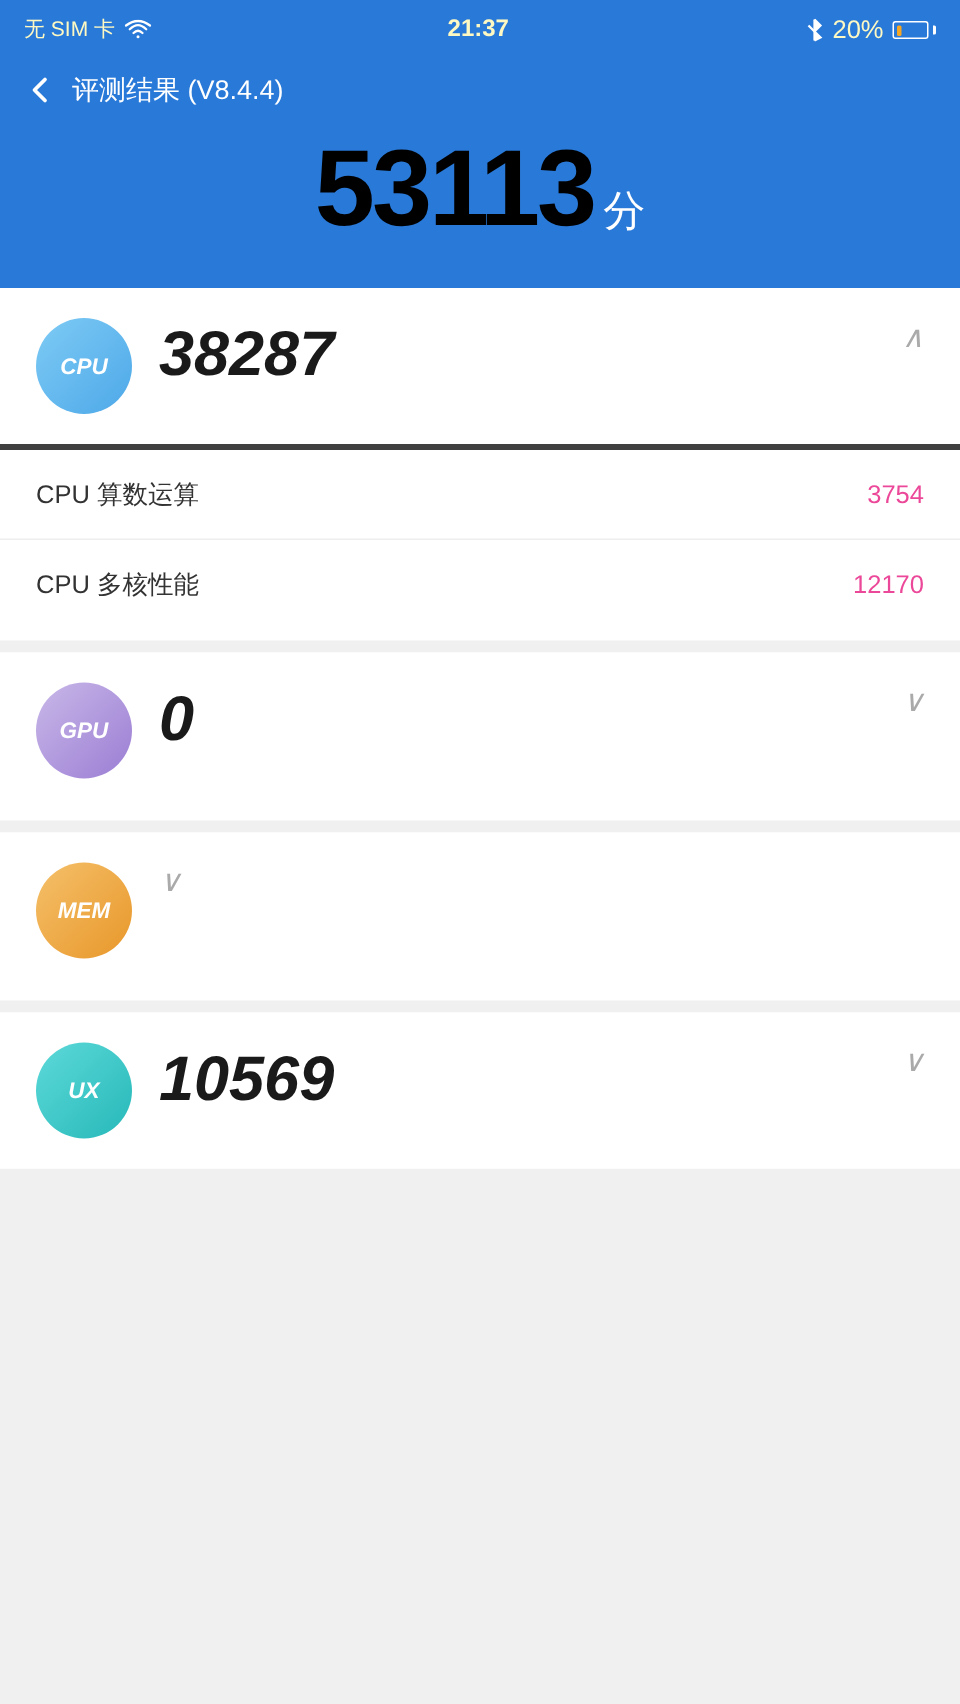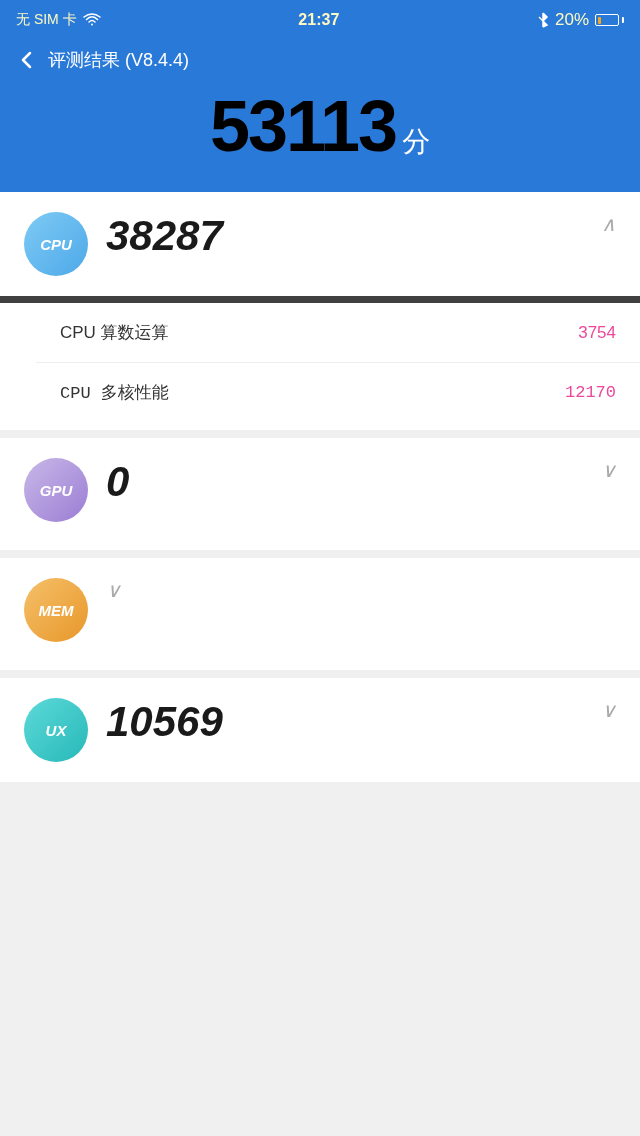--- a/index.html
+++ b/index.html
@@ -143,33 +143,31 @@
       color: #1a1a1a;
       flex: 1;
     }
     .chevron {
       font-size: 20px;
       color: #aaa;
     }
 
     
     .sub-rows {
-      border-top: 7px solid #404040;
-      padding-left: 36px;
+      border-top: 4px solid #404040;
     }
     .sub-row {
       display: flex;
       align-items: center;
       justify-content: space-between;
       padding: 18px 24px;
       border-bottom: 1px solid #eee;
     }
     .sub-row:last-child {
       border-bottom: none;
-      font-family: Liberation Mono, monospace;
     }
     .sub-label {
       font-size: 17px;
       color: #333;
     }
     .sub-value {
       font-size: 17px;
       color: #ec4899;
     }
 

